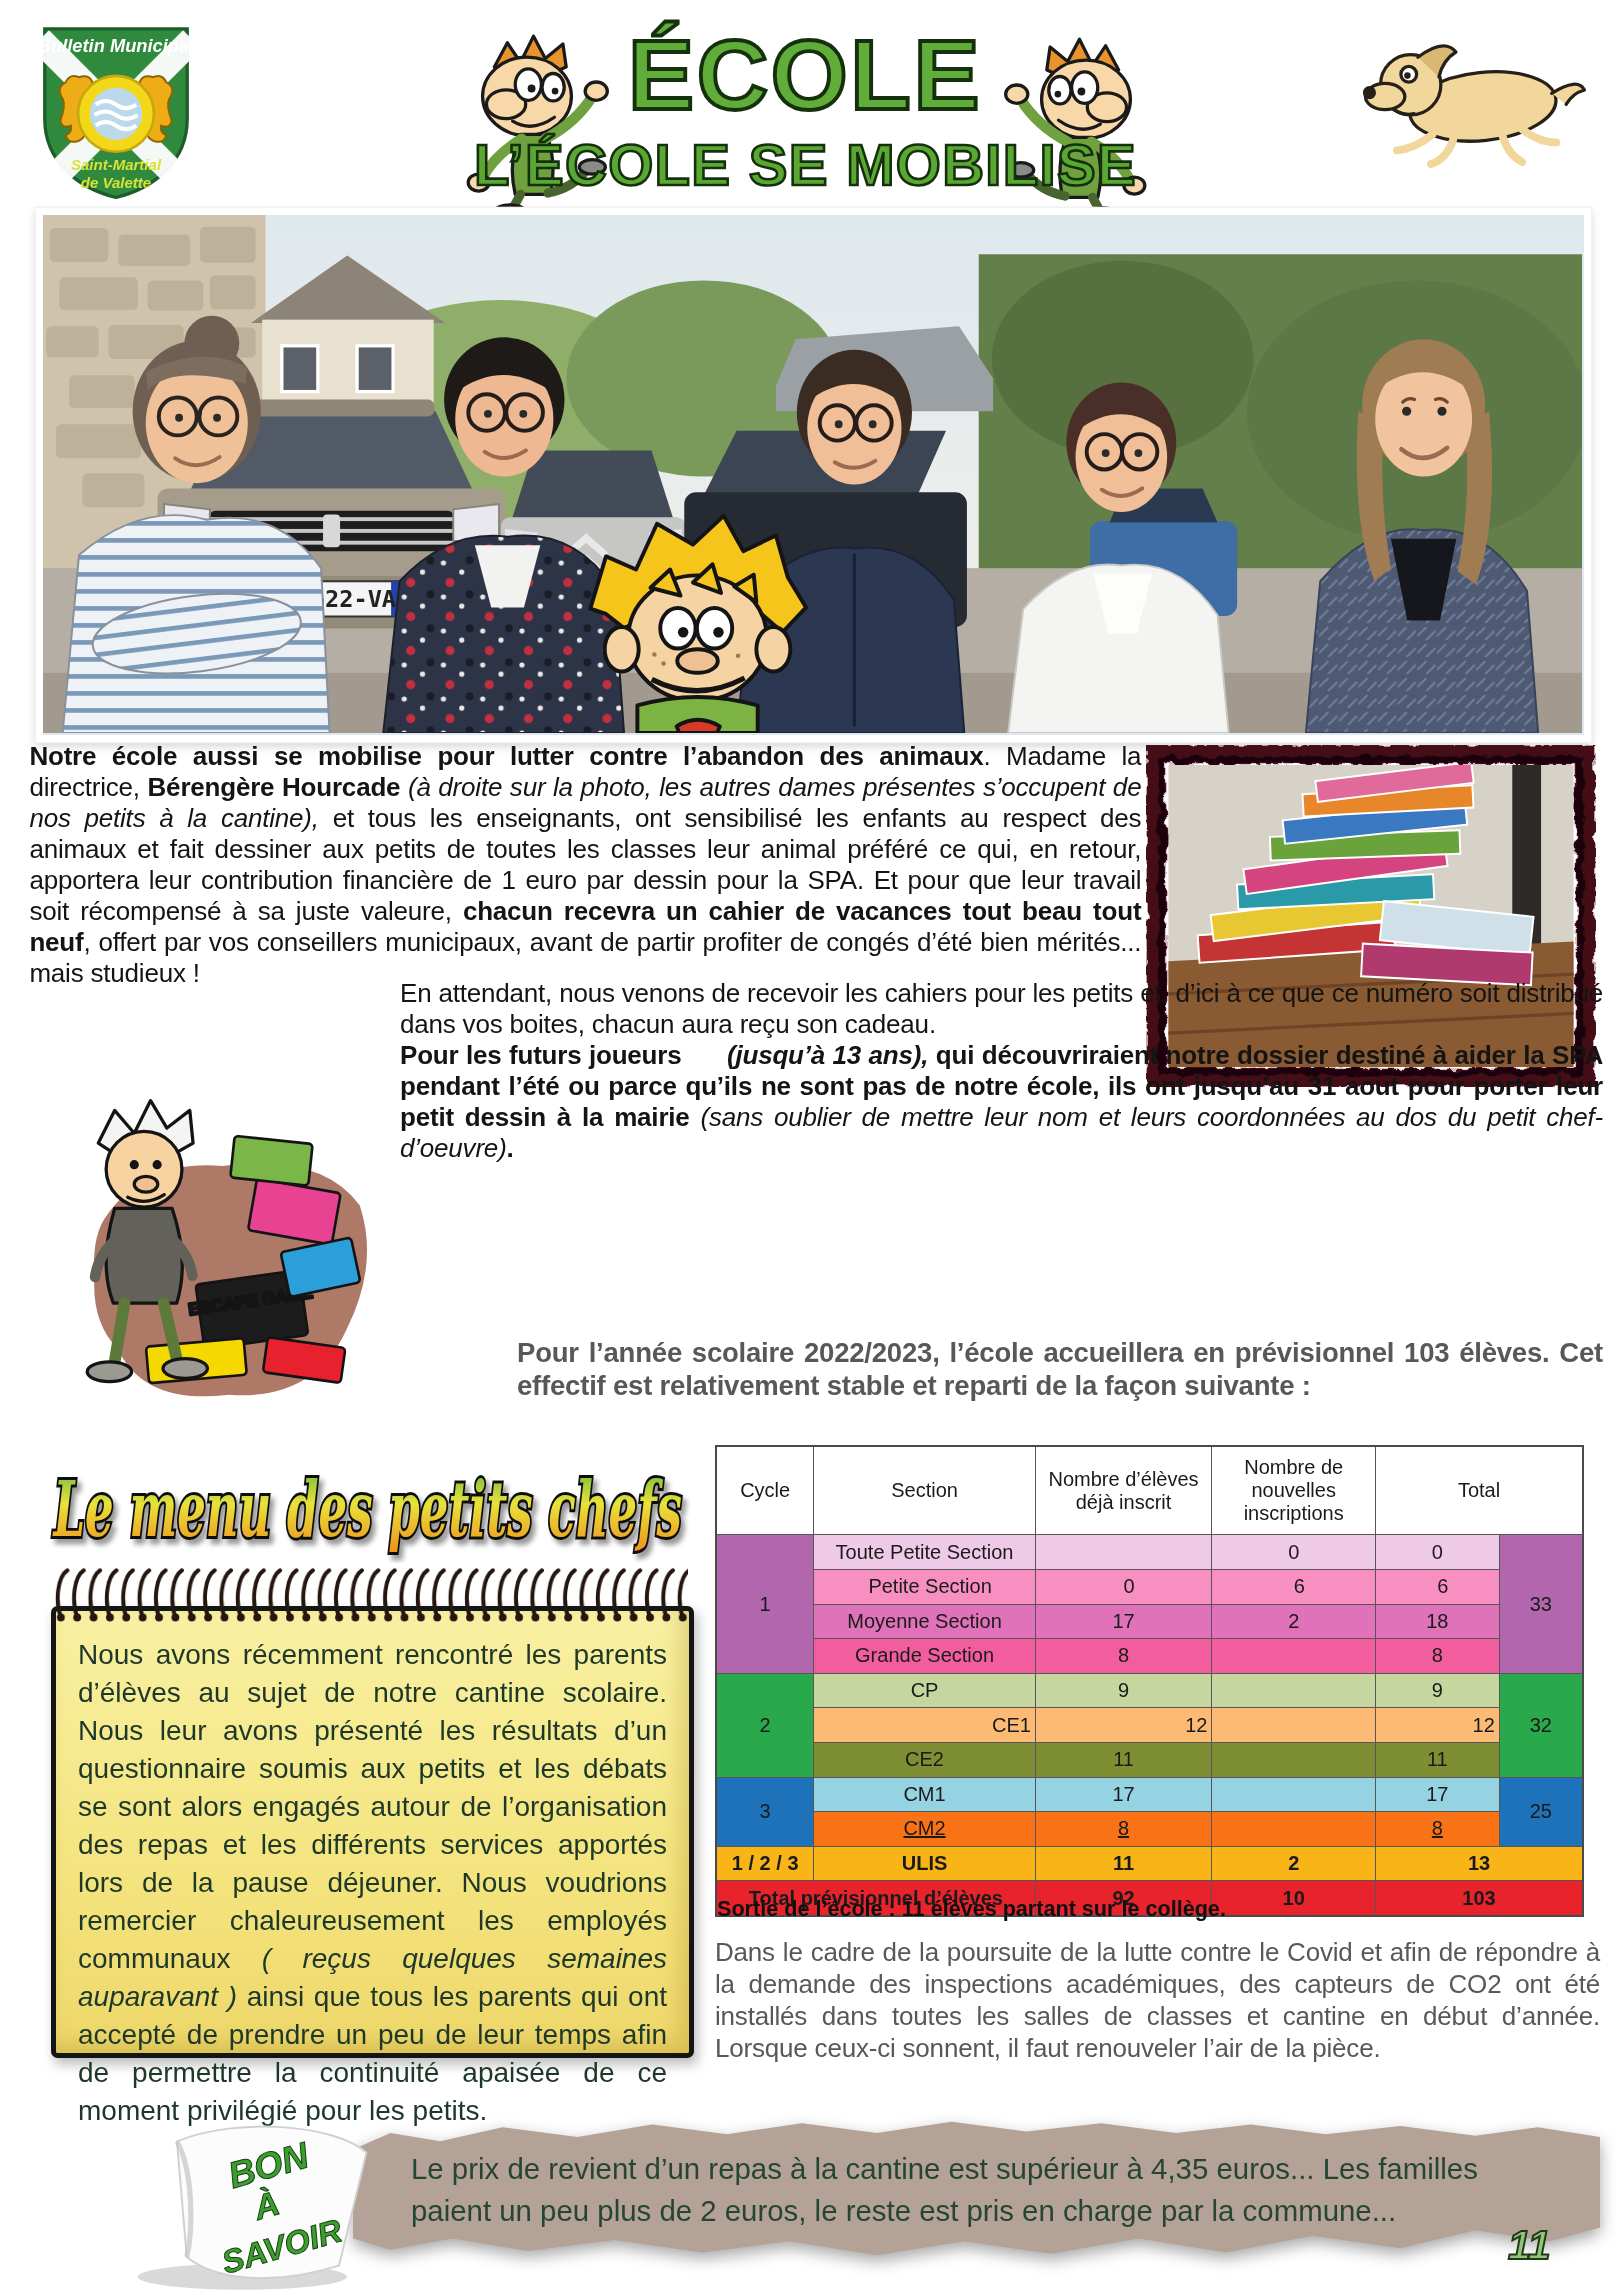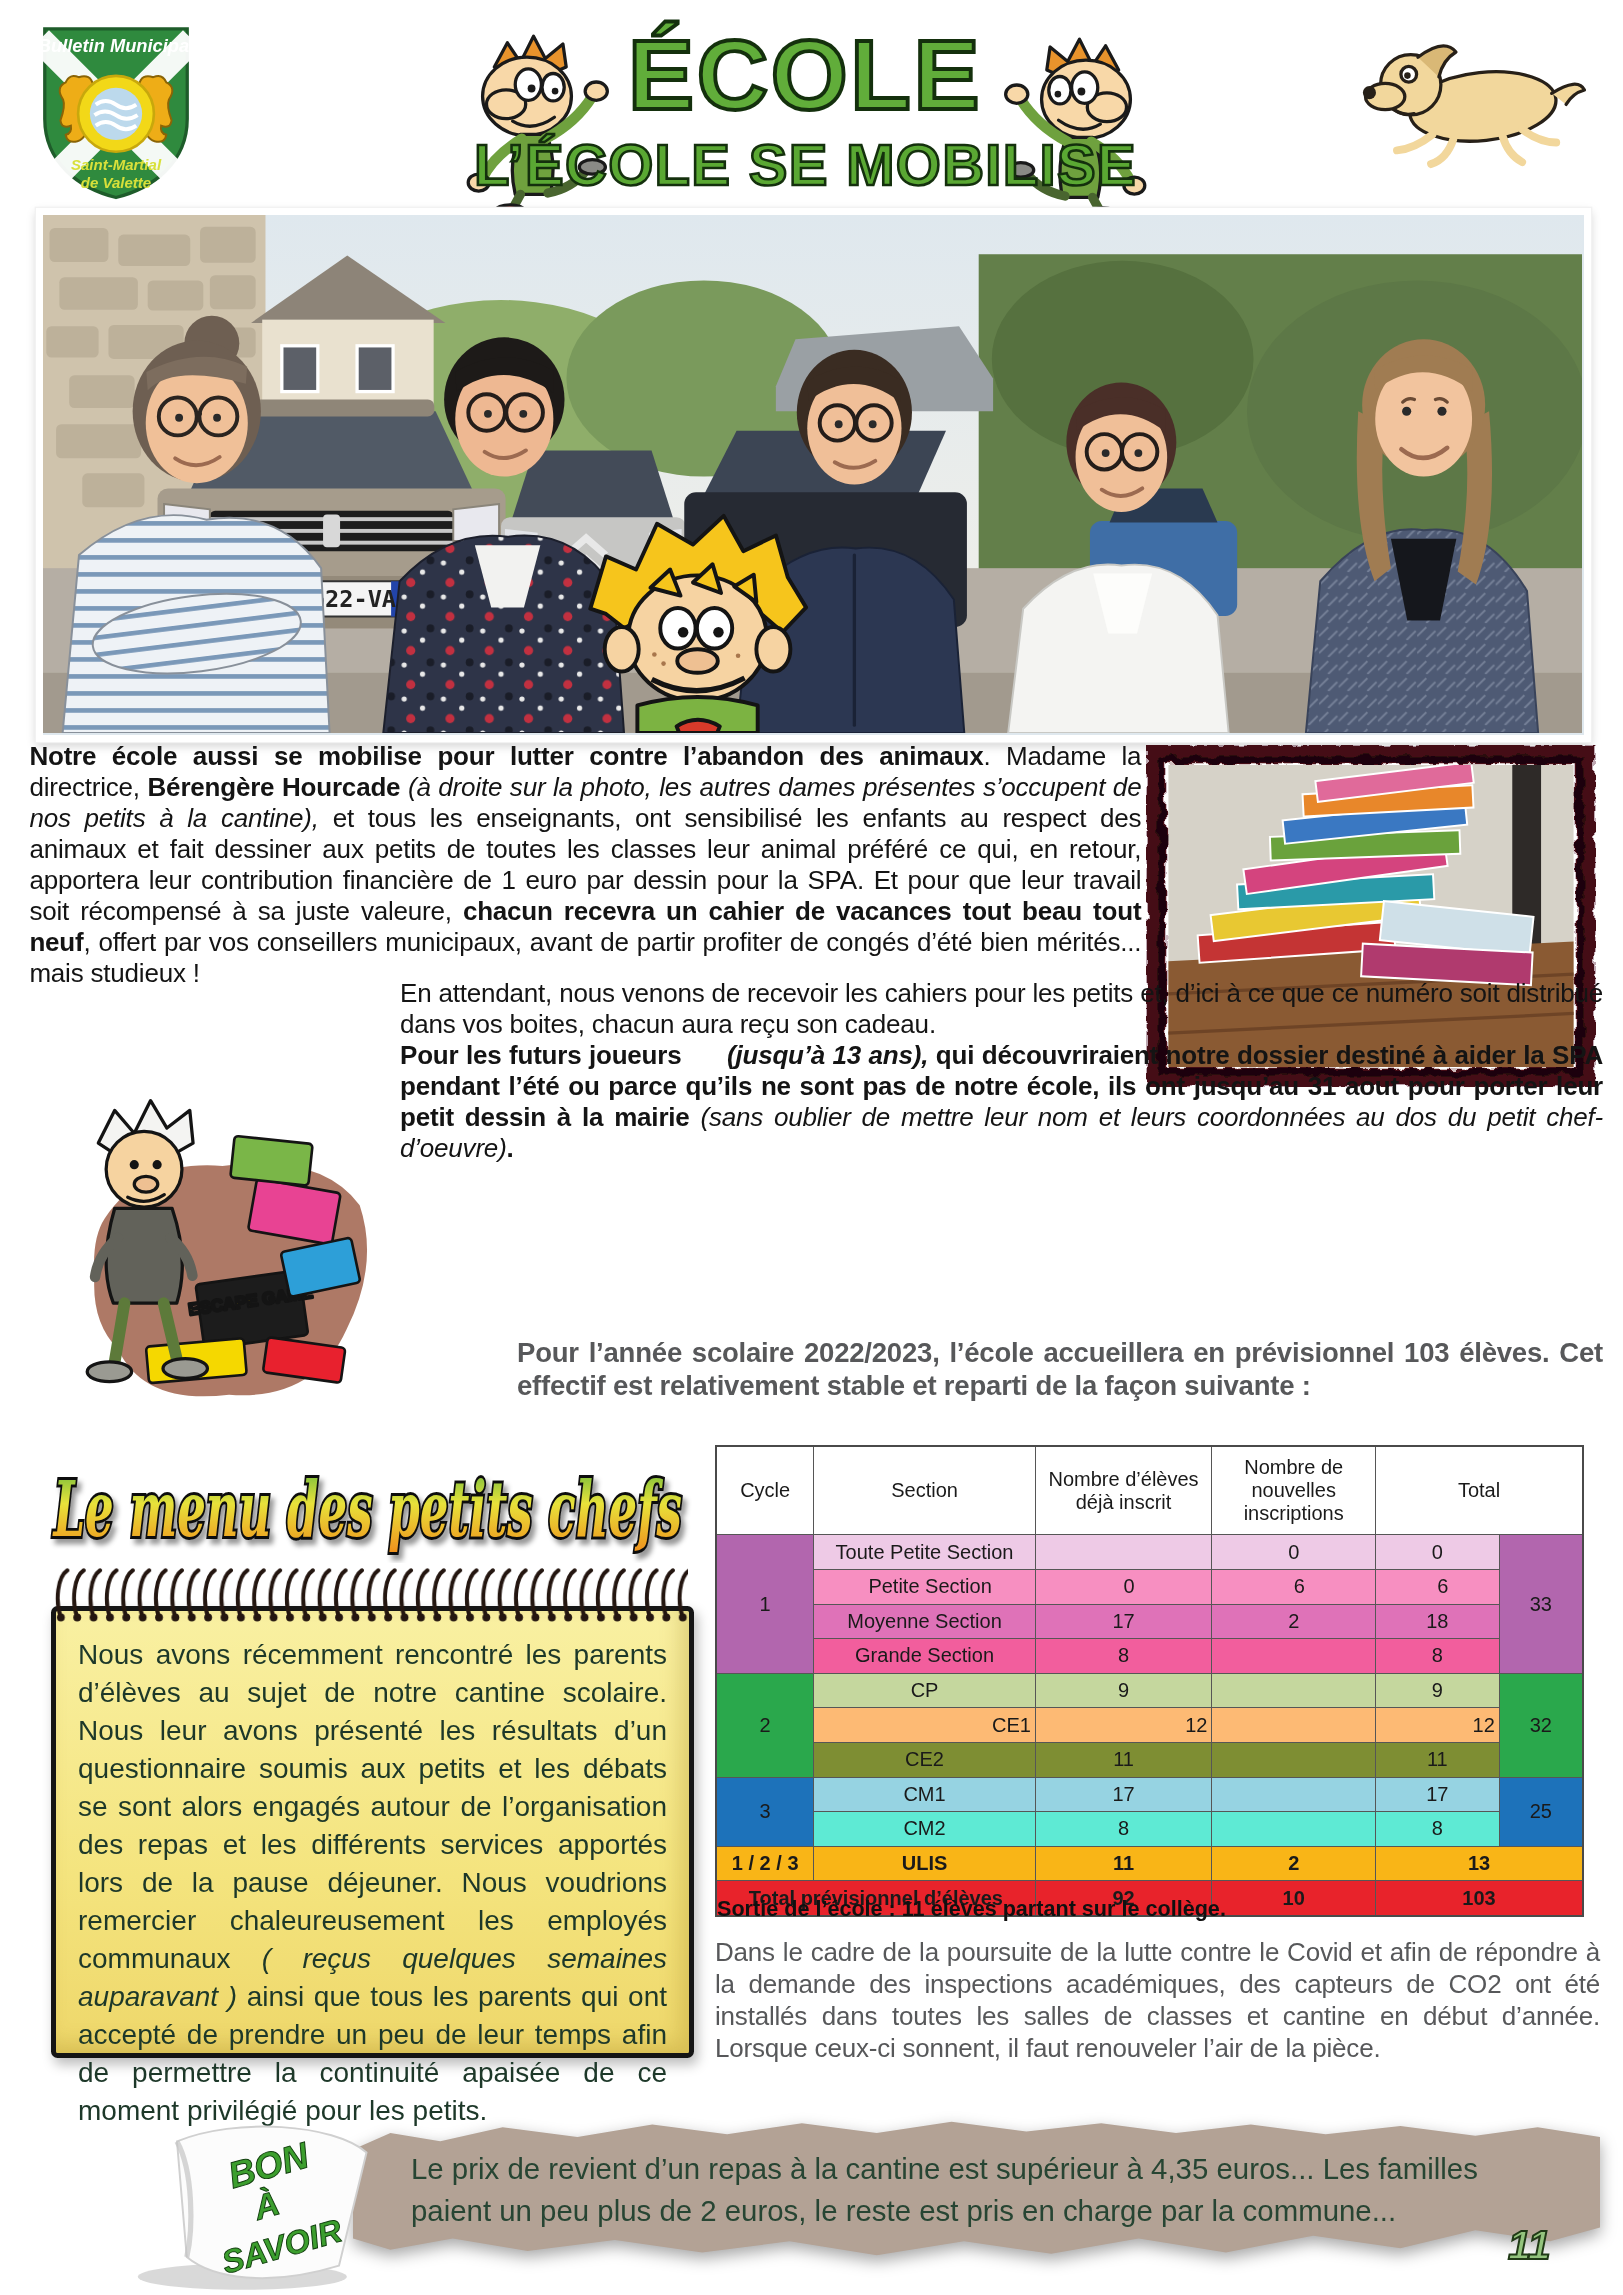--- a/index.html
+++ b/index.html
@@ -25,21 +25,21 @@
   table.school th{background:#fff;border:1.3px solid #565656;font-weight:normal;padding:9.2px 3.9px;font-size:20px;}
   table.school td{border:1.3px solid #565656;text-align:center;height:31px;padding:1.3px 3.9px;}
   tr.r-tps>td{background:#eecae6;}
   tr.r-ps>td{background:#f78fc1;padding-left:15px;}
   tr.r-ms>td{background:#df72b8;}
   tr.r-gs>td{background:#f25e9d;}
   tr.r-cp>td{background:#c5d79e;}
   tr.r-ce1>td{background:#fdba74;text-align:right;}
   tr.r-ce2>td{background:#7e8e33;}
   tr.r-cm1>td{background:#96d3e2;}
-  tr.r-cm2>td{background:#5eead4;}
+  tr.r-cm2>td{background:#f97316;text-decoration:underline;}
   tr.r-ulis>td{background:#f9b517;font-weight:bold;}
   tr.r-total>td{background:#e8232b;font-weight:bold;}
   tr>td.c1,tr>td.ct1{background:#b266ae;}
   tr>td.c2,tr>td.ct2{background:#2aa84c;}
   tr>td.c3,tr>td.ct3{background:#1d72ba;}
   .sortie{font-size:21.6px;font-weight:bold;color:#101010;}
   
   .notepad{background:linear-gradient(180deg,#f9f0a2 0%,#f4e47e 60%,#eed76a 100%);
            border:5.9px solid #151515;border-radius:6.5px;box-sizing:border-box;
            box-shadow:inset -9.2px -9.2px 19.6px rgba(150,120,20,.25), 3.9px 6.5px 11.8px rgba(0,0,0,.25);}

